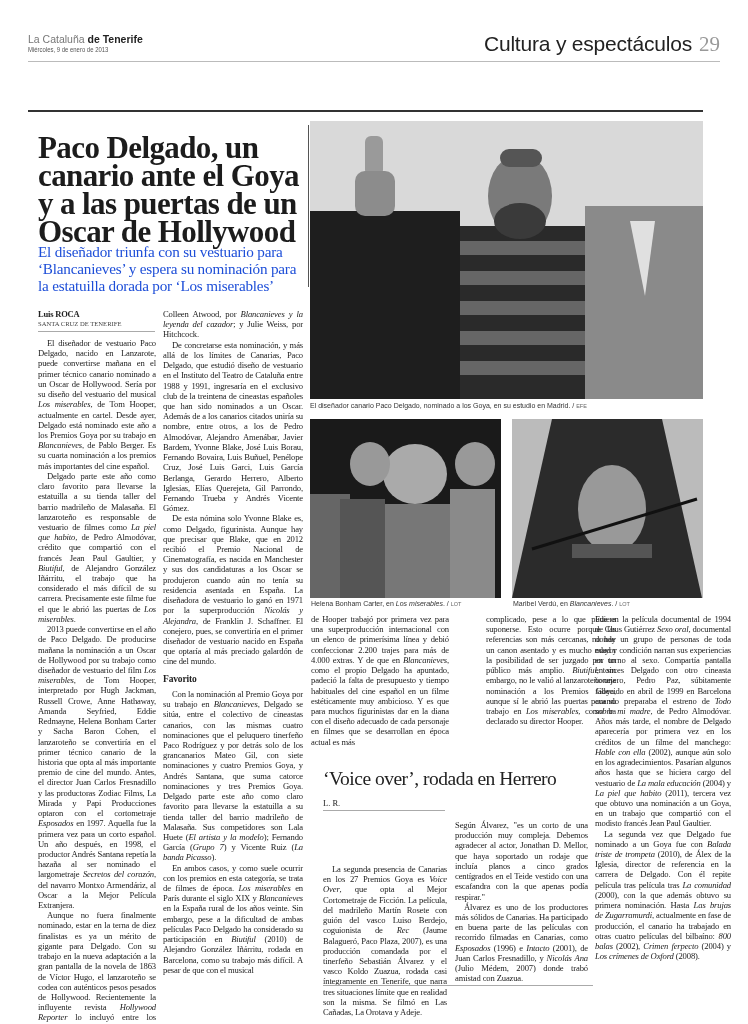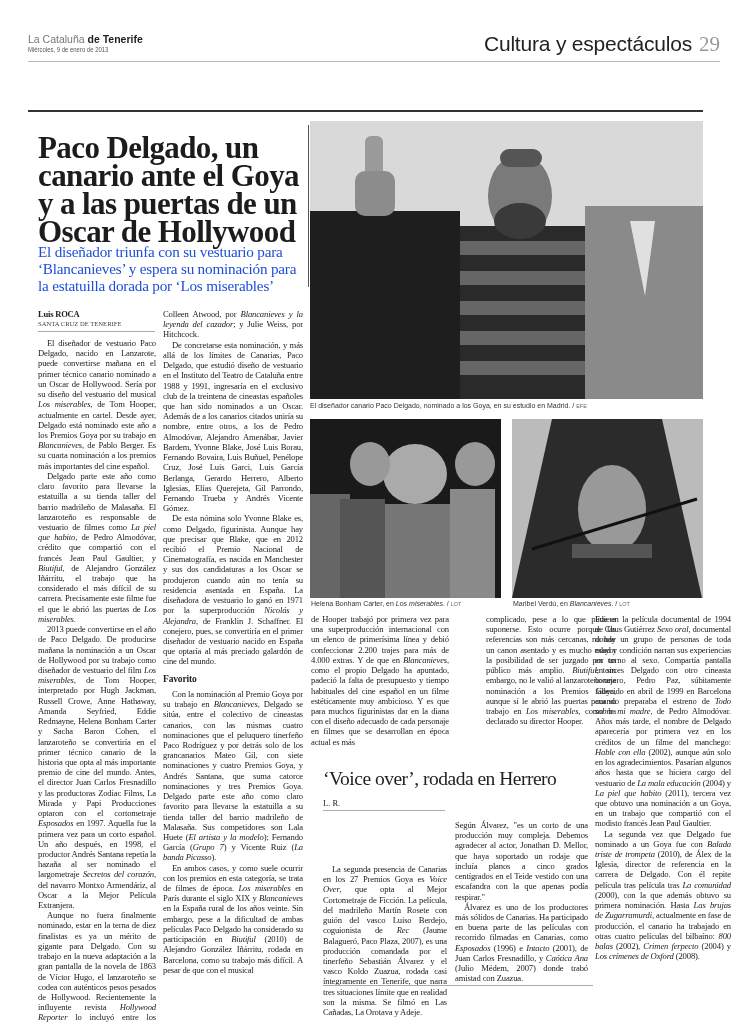--- a/index.html
+++ b/index.html
@@ -154,16 +154,16 @@
 <div class="sub-head">‘Voice over’, rodada en Herrero</div>
 <div class="sub-by">L. R.</div>
 <div class="sub-rule"></div>
 
 <div class="col c6">
   <p>La segunda presencia de Canarias en los 27 Premios Goya es <i>Voice Over</i>, que opta al Mejor Cortometraje de Ficción. La película, del madrileño Martín Rosete con guión del vasco Luiso Berdejo, coguionista de <i>Rec</i> (Jaume Balagueró, Paco Plaza, 2007), es una producción comandada por el tinerfeño Sebastián Álvarez y el vasco Koldo Zuazua, rodada casi íntegramente en Tenerife, que narra tres situaciones límite que en realidad son la misma. Se filmó en Las Cañadas, La Orotava y Adeje.</p>
 </div>
 
 <div class="col c7" style="top:820px;">
   <p class="noind">Según Álvarez, "es un corto de una producción muy compleja. Debemos agradecer al actor, Jonathan D. Mellor, que haya soportado un rodaje que incluía planos a cinco grados centígrados en el Teide vestido con una escafandra con la que apenas podía respirar."</p>
-  <p>Álvarez es uno de los productores más sólidos de Canarias. Ha participado en buena parte de las películas con recorrido filmadas en Canarias, como <i>Esposados</i> (1996) e <i>Intacto</i> (2001), de Juan Carlos Fresnadillo, y <i>Caótica Ana</i> (Julio Médem, 2007) donde trabó amistad con Zuazua.</p>
+  <p>Álvarez es uno de los productores más sólidos de Canarias. Ha participado en buena parte de las películas con recorrido filmadas en Canarias, como <i>Esposados</i> (1996) e <i>Intacto</i> (2001), de Juan Carlos Fresnadillo, y <i>Nicolás Ana</i> (Julio Médem, 2007) donde trabó amistad con Zuazua.</p>
 </div>
 
 <div class="sub-bottom"></div>
 
 </body></html>

